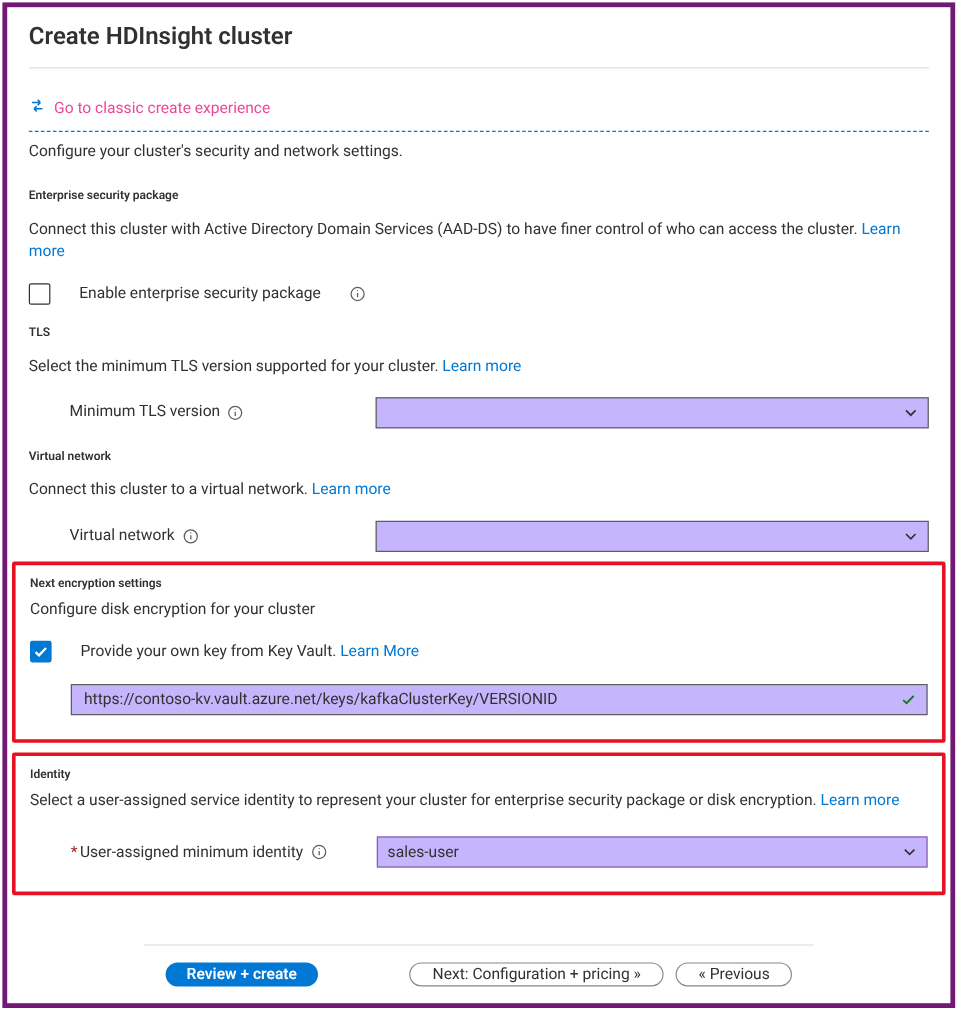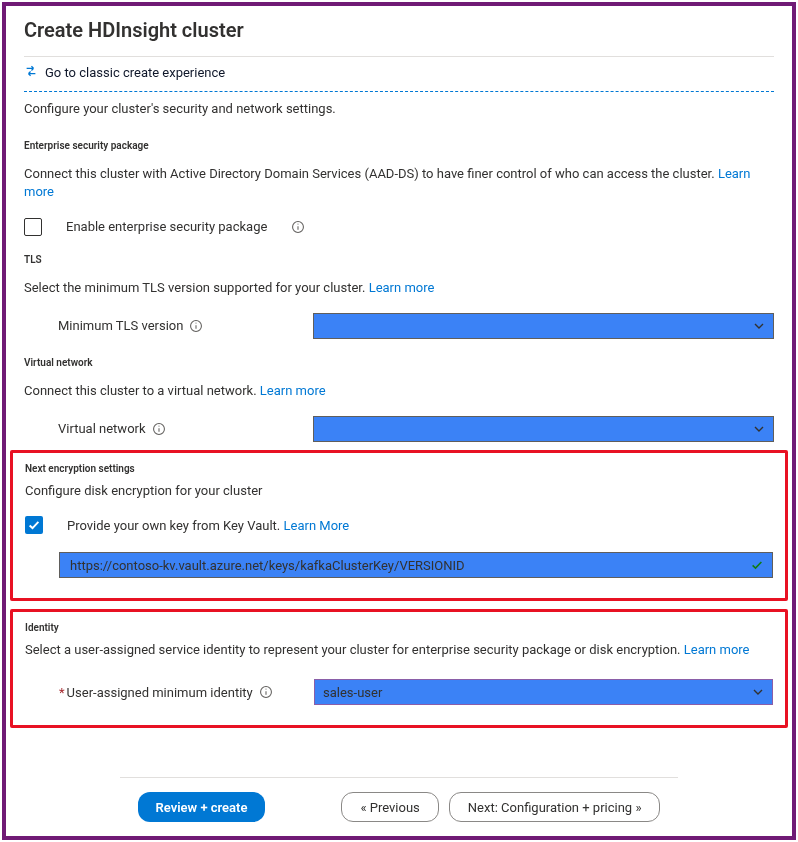--- a/index.html
+++ b/index.html
@@ -24,25 +24,25 @@
   }
   .content { padding: 12px 18px 0 18px; flex: 1; overflow: hidden; }
   h1.page-title {
     font-size: 20px;
     font-weight: 600;
     margin: 0 0 14px 0;
   }
   .classic-link-bar {
     border-top: 1px solid #e1dfdd;
     border-bottom: 1px dashed #0078d4;
-    padding: 7px 0 10px 0;
+    padding: 24px 0 10px 0;
     display: flex;
     align-items: center;
     gap: 7px;
-    color: #0f172a;
+    color: #ec4899;
     font-size: 13px;
   }
   .classic-link-bar .swap-icon svg { width: 14px; height: 14px; }
   .section-desc {
     padding: 8px 0 4px 0;
     font-size: 13px;
     color: #323130;
     line-height: 1.4;
   }
   .section-title {
@@ -96,21 +96,21 @@
     gap: 6px;
     font-size: 13px;
   }
   .form-row .input-col {
     flex: 1;
   }
   .dropdown, .text-input {
     width: 100%;
     height: 26px;
     border: 1px solid #605e5c;
-    background: #3b82f6;
+    background: #c4b5fd;
     display: flex;
     align-items: center;
     padding: 0 8px;
     position: relative;
     font-size: 13px;
   }
   .dropdown .chevron {
     position: absolute;
     right: 8px;
     top: 50%;
@@ -147,21 +147,21 @@
   .asterisk-left { color: #a4262c; margin-right: 2px; }
   .identity-dropdown { border: 1px solid #8a5ea8; }
   .footer-bar {
     border-top: 1px solid #e1dfdd;
     padding: 14px 18px;
     display: flex;
     gap: 10px;
     align-items: center;
   }
   .btn {
-    height: 30px;
+    height: 20px;
     padding: 0 18px;
     font-size: 13px;
     font-family: inherit;
     border-radius: 12px;
     cursor: pointer;
     display: inline-flex;
     align-items: center;
     justify-content: center;
   }
   .btn-primary {
@@ -323,16 +323,16 @@
           </div>
         </div>
       </div>
     </div>
 
   </div>
 
   <div class="footer-bar">
     <button class="btn btn-primary">Review + create</button>
     <span class="footer-gap"></span>
+    <button class="btn btn-secondary">Next: Configuration + pricing »</button>
     <button class="btn btn-secondary">« Previous</button>
-    <button class="btn btn-secondary">Next: Configuration + pricing »</button>
   </div>
 </div>
 
 </body></html>

